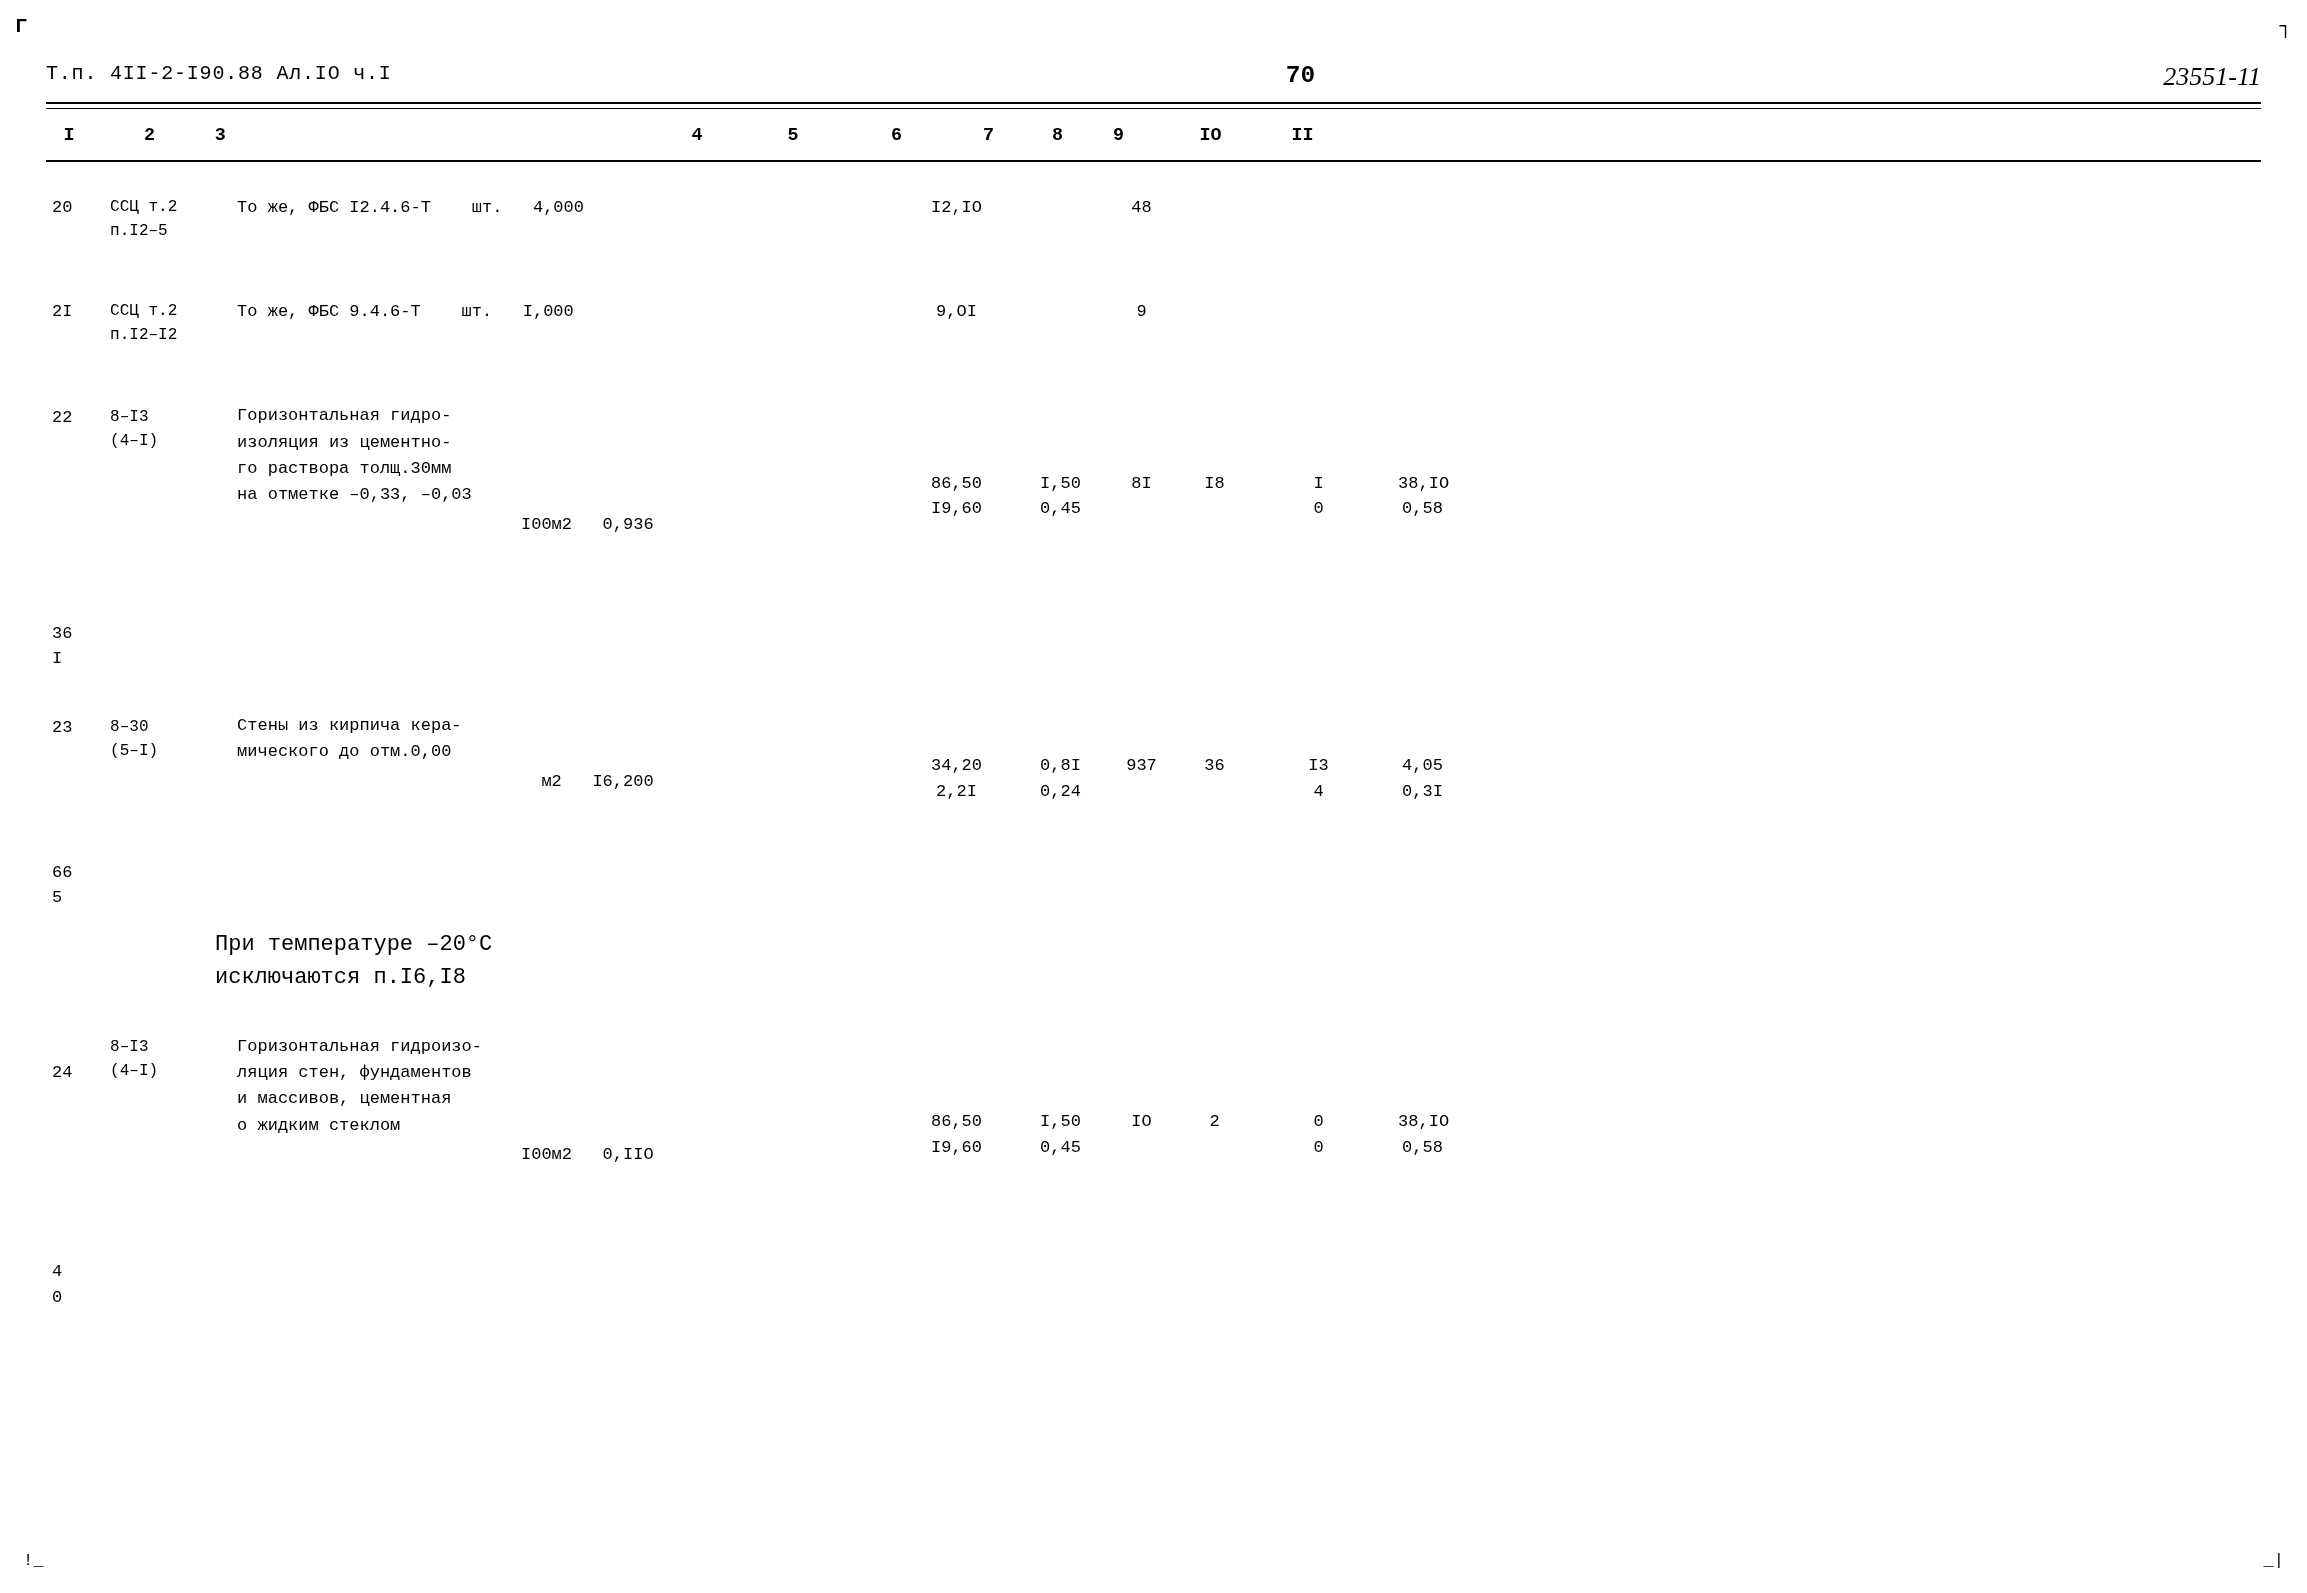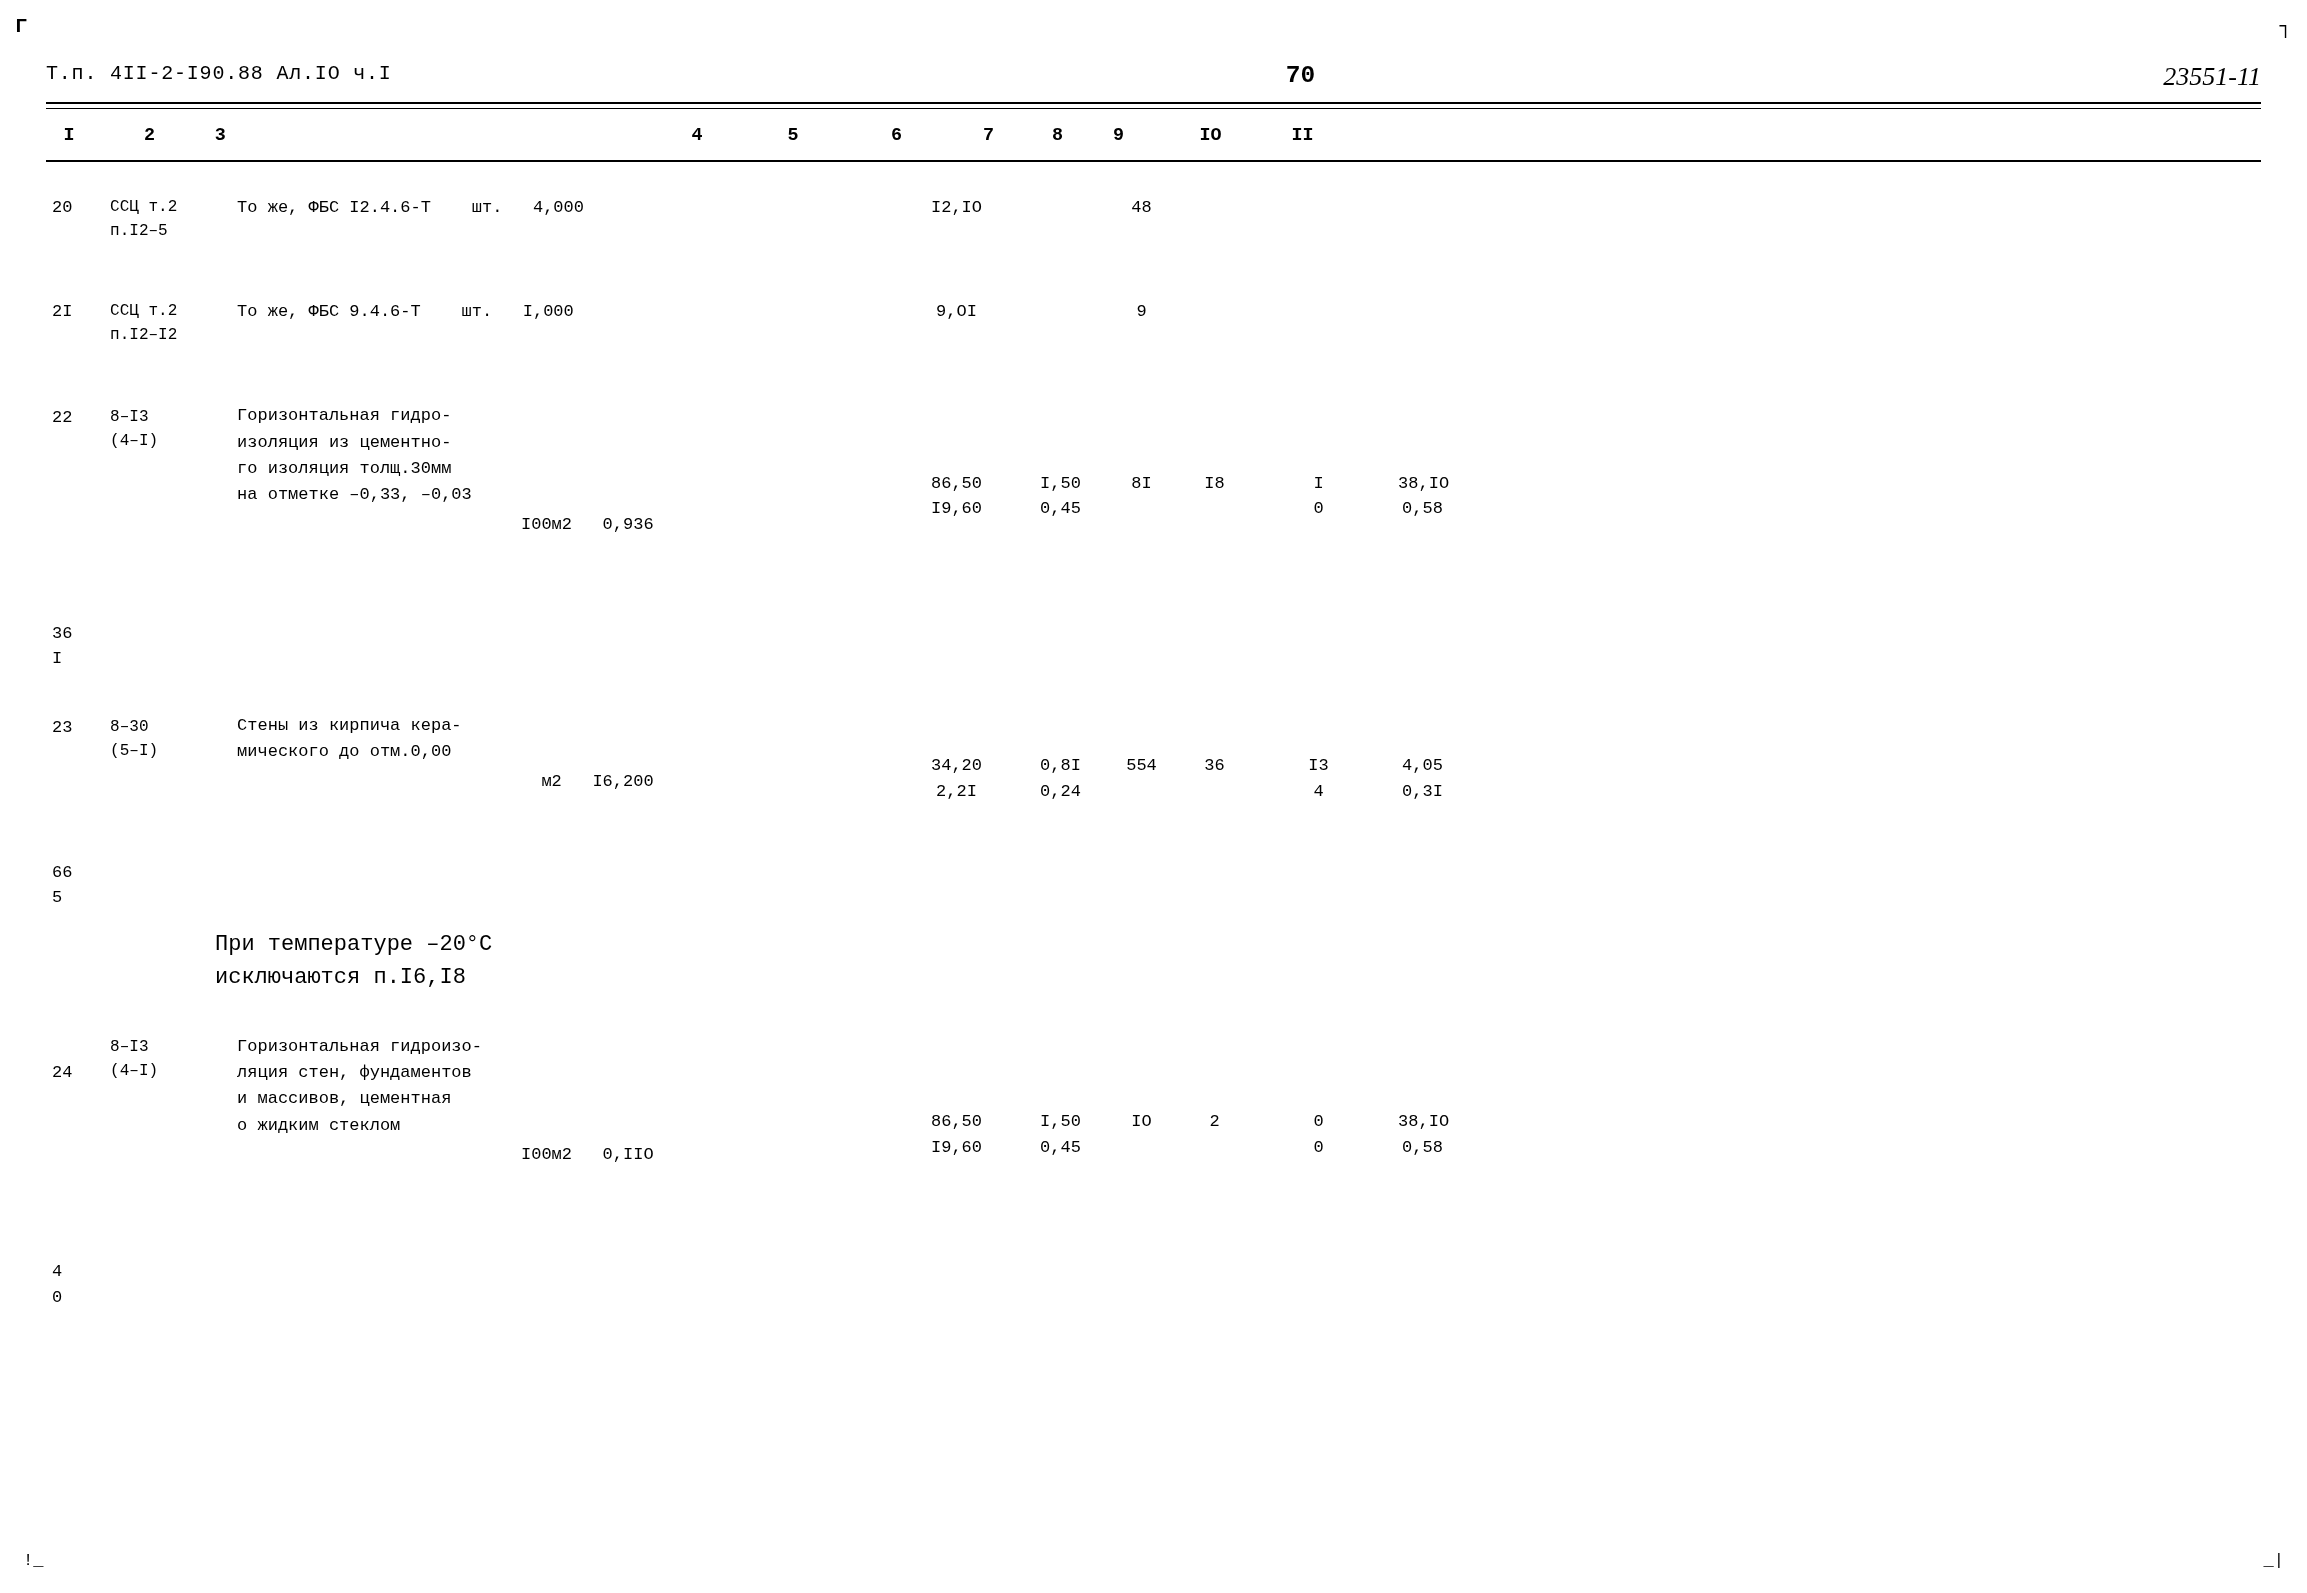--- a/index.html
+++ b/index.html
@@ -177,21 +177,21 @@
 
   <div class="row-spacer"></div>
 
   <div class="table-row" style="padding:7.7px 0;align-items:start;">
     <div style="padding-top:3.1px;">22</div>
     <div style="white-space:pre-line;font-size:16px;padding-top:3.1px;">8–I3
 (4–I)</div>
     <div style="line-height:1.55;">
       <div>Горизонтальная гидро-</div>
       <div>изоляция из цементно-</div>
-      <div>го изоляция толщ.30мм</div>
+      <div>го раствора толщ.30мм</div>
       <div>на отметке –0,33, –0,03</div>
       <div style="text-align:right;padding-right:15.3px;margin-top:3.1px;">I00м2 &nbsp; 0,936</div>
     </div>
     <div></div>
     <div></div>
     <div style="white-space:pre-line;padding-top:69px;">86,50
 I9,60</div>
     <div style="white-space:pre-line;padding-top:69px;">I,50
 0,45</div>
     <div style="padding-top:69px;">8I</div>
@@ -214,21 +214,21 @@
       <div>Стены из кирпича кера-</div>
       <div>мического до отм.0,00</div>
       <div style="text-align:right;padding-right:15.3px;margin-top:3.1px;">м2 &nbsp; I6,200</div>
     </div>
     <div></div>
     <div></div>
     <div style="white-space:pre-line;padding-top:42px;">34,20
 2,2I</div>
     <div style="white-space:pre-line;padding-top:42px;">0,8I
 0,24</div>
-    <div style="padding-top:42px;">554</div>
+    <div style="padding-top:42px;">937</div>
     <div style="padding-top:42px;">36</div>
     <div style="white-space:pre-line;padding-top:42px;">I3
 4</div>
     <div style="white-space:pre-line;padding-top:42px;">4,05
 0,3I</div>
     <div style="white-space:pre-line;padding-top:42px;">66
 5</div>
   </div>
 
   <div class="sub-note" style="padding-left:169px;">

